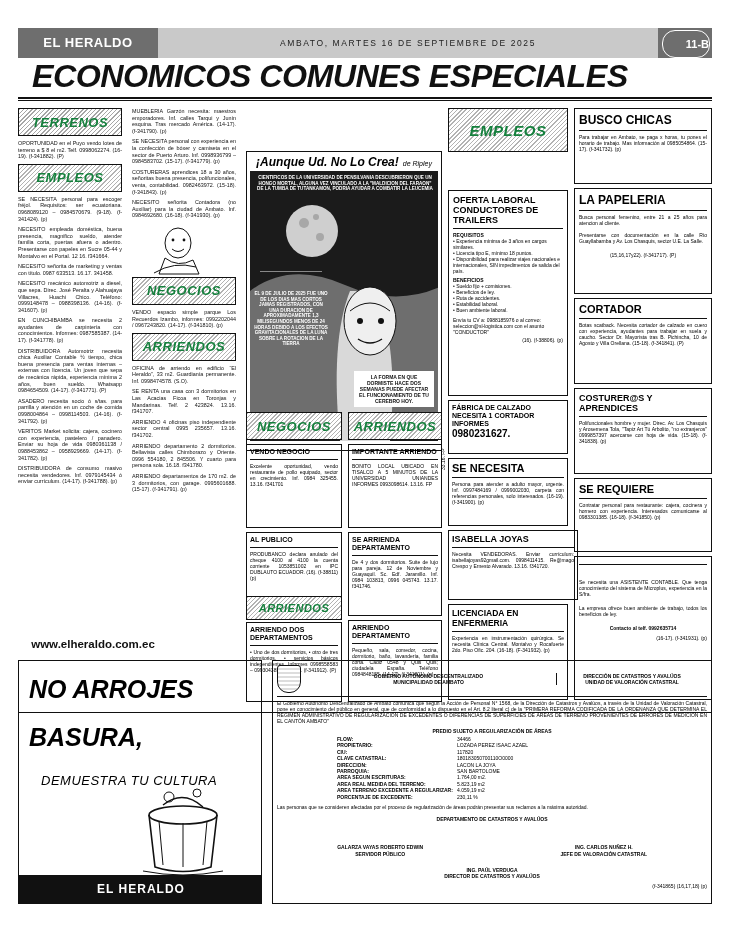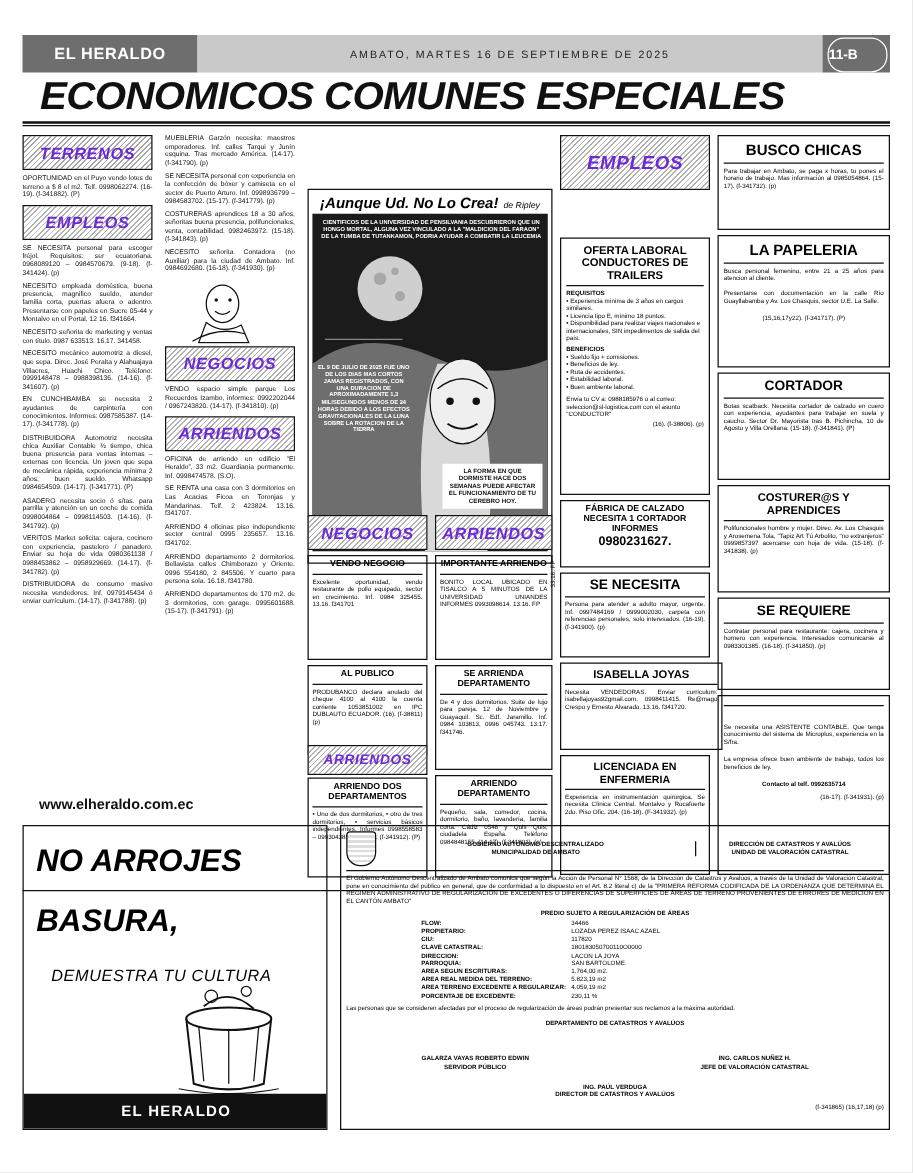--- a/index.html
+++ b/index.html
@@ -12,38 +12,38 @@
   .masthead{position:absolute;left:0;top:28px;width:730px;height:30px;}
   .mh-left{position:absolute;left:18px;top:0;width:140px;height:30px;background:#6e6e6e;}
   .mh-left span{color:#fff;font-weight:bold;font-size:13px;letter-spacing:.5px;
     display:block;text-align:center;line-height:30px;}
   .mh-mid{position:absolute;left:158px;top:0;width:500px;height:30px;background:#c9c9c9;}
   .mh-mid span{display:block;text-align:center;line-height:30px;font-size:8.5px;
     letter-spacing:1.6px;color:#222;}
   .mh-right{position:absolute;left:658px;top:0;width:54px;height:30px;background:#6e6e6e;
     border-radius:0 0 0 0;}
   .mh-right .circle{position:absolute;left:4px;top:2px;width:46px;height:26px;border:1.5px solid #fff;
-    border-radius:13px;color:#fff;font-size:11px;font-weight:bold;text-align:left;line-height:26px;}
+    border-radius:13px;color:#fff;font-size:11px;font-weight:bold;text-align:right;line-height:26px;}
   
   .bigtitle{position:absolute;left:32px;top:60px;width:694px;height:34px;}
   .bigtitle .txt{font-size:31px;font-weight:bold;font-style:italic;letter-spacing:-0.5px;
     color:#111;line-height:34px;white-space:nowrap;
     font-family:"Liberation Sans",sans-serif;transform:scaleX(1.04);transform-origin:left center;}
   .rule{position:absolute;left:18px;width:694px;height:2px;background:#111;}
   
   .col{position:absolute;font-size:5.4px;line-height:6.6px;color:#111;text-align:justify;}
   .col p{margin:0 0 4px 0;}
   .cat-banner{position:relative;border:1.5px solid #111;height:26px;overflow:hidden;background:#fff;}
   .cat-banner .label{position:absolute;left:0;top:0;width:100%;height:100%;
     display:flex;align-items:center;justify-content:center;font-style:italic;font-weight:bold;
-    font-size:13px;letter-spacing:.5px;color:#6d28d9;}
+    font-size:13px;letter-spacing:.5px;color:#15803d;}
   .hatch{position:absolute;inset:0;
     background:repeating-linear-gradient(135deg,#000 0 1px,#fff 1px 3px);opacity:.55;}
   .boxads{border:1.2px solid #111;box-sizing:border-box;}
-  .ttl{font-weight:bold;text-align:center;}
+  .ttl{font-weight:bold;}
   
   .z{position:absolute;box-sizing:border-box;}
   .center{text-align:center;}
   .b{font-weight:bold;}
   .tiny{font-size:5px;line-height:6px;}
   .sm{font-size:5.4px;line-height:6.6px;}
   .md{font-size:7px;line-height:8px;}
   .lg{font-size:10px;line-height:11px;}
   
   .urlstrip{position:absolute;left:18px;top:636px;width:150px;height:16px;

